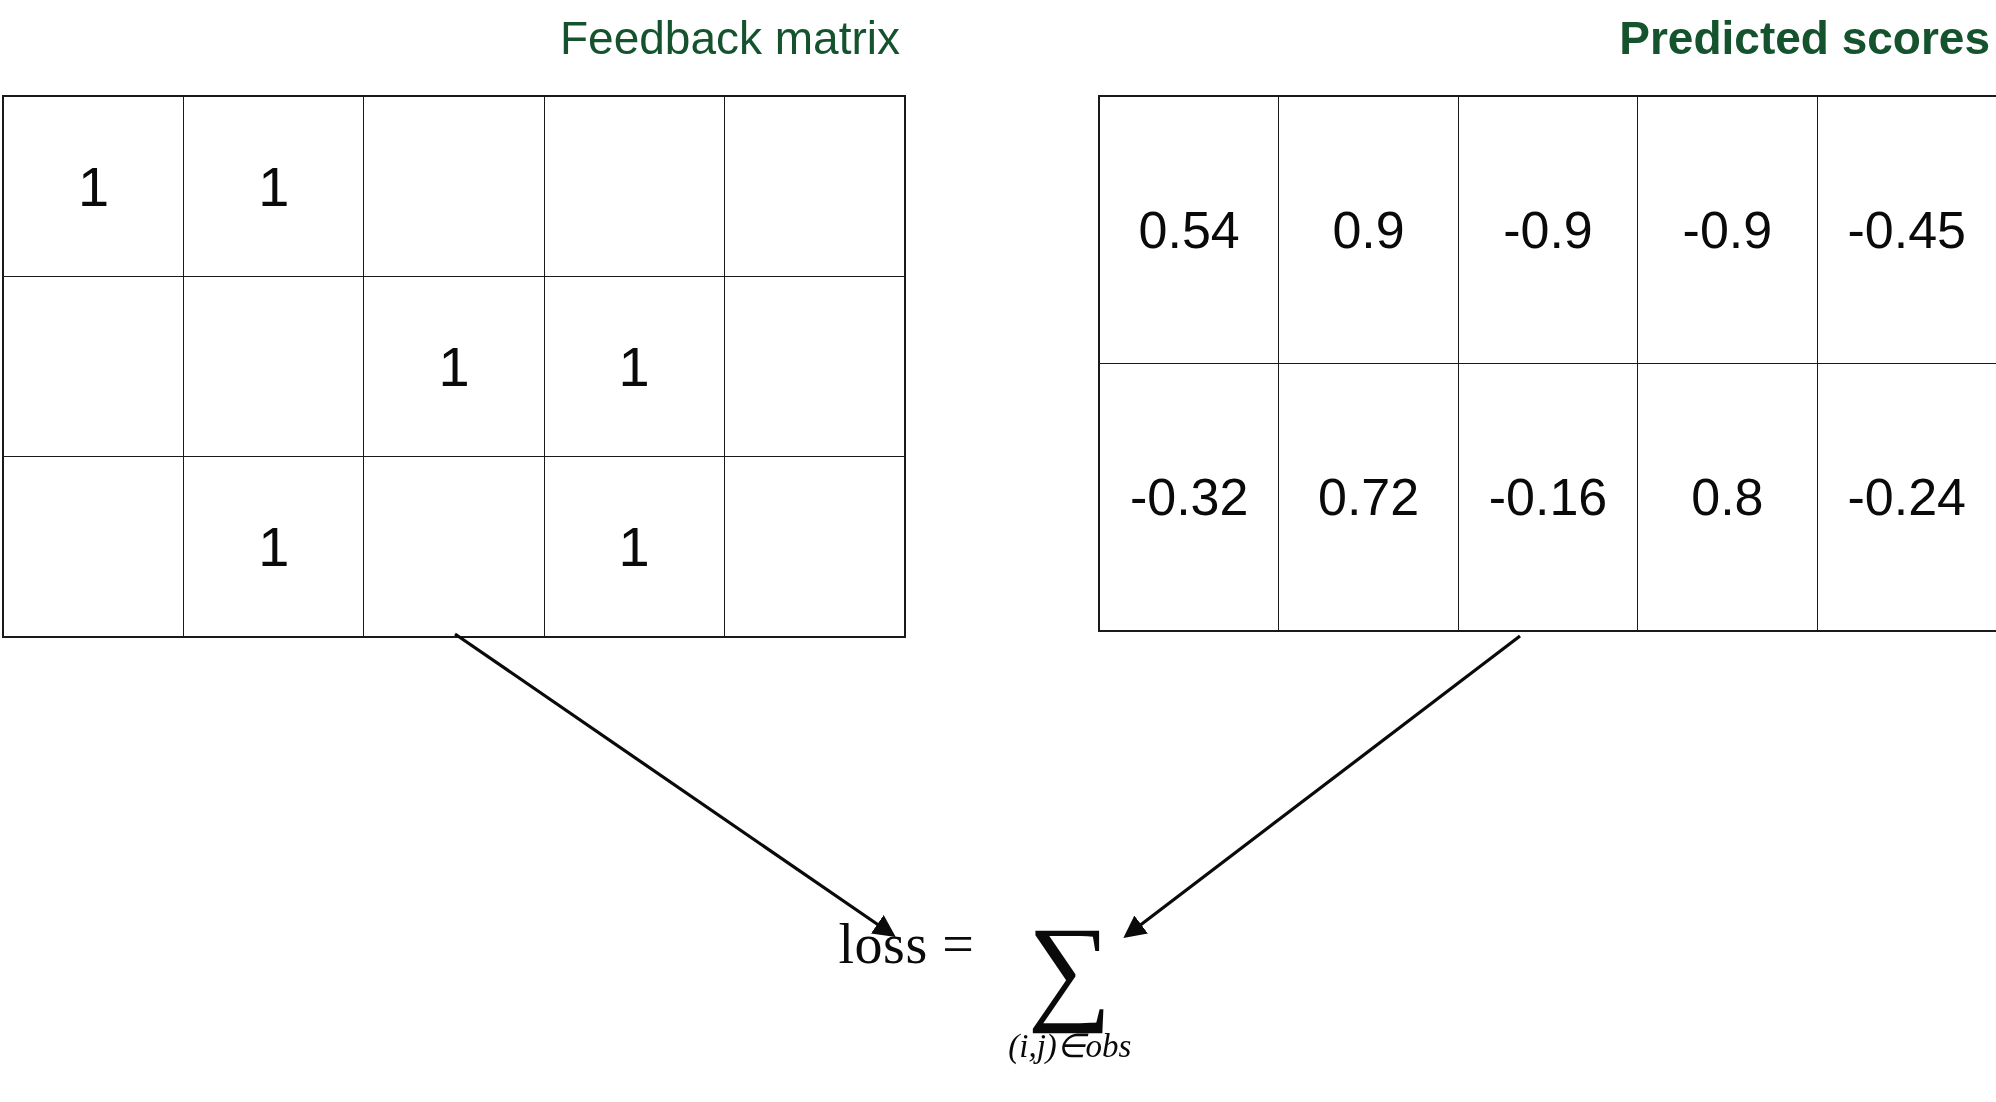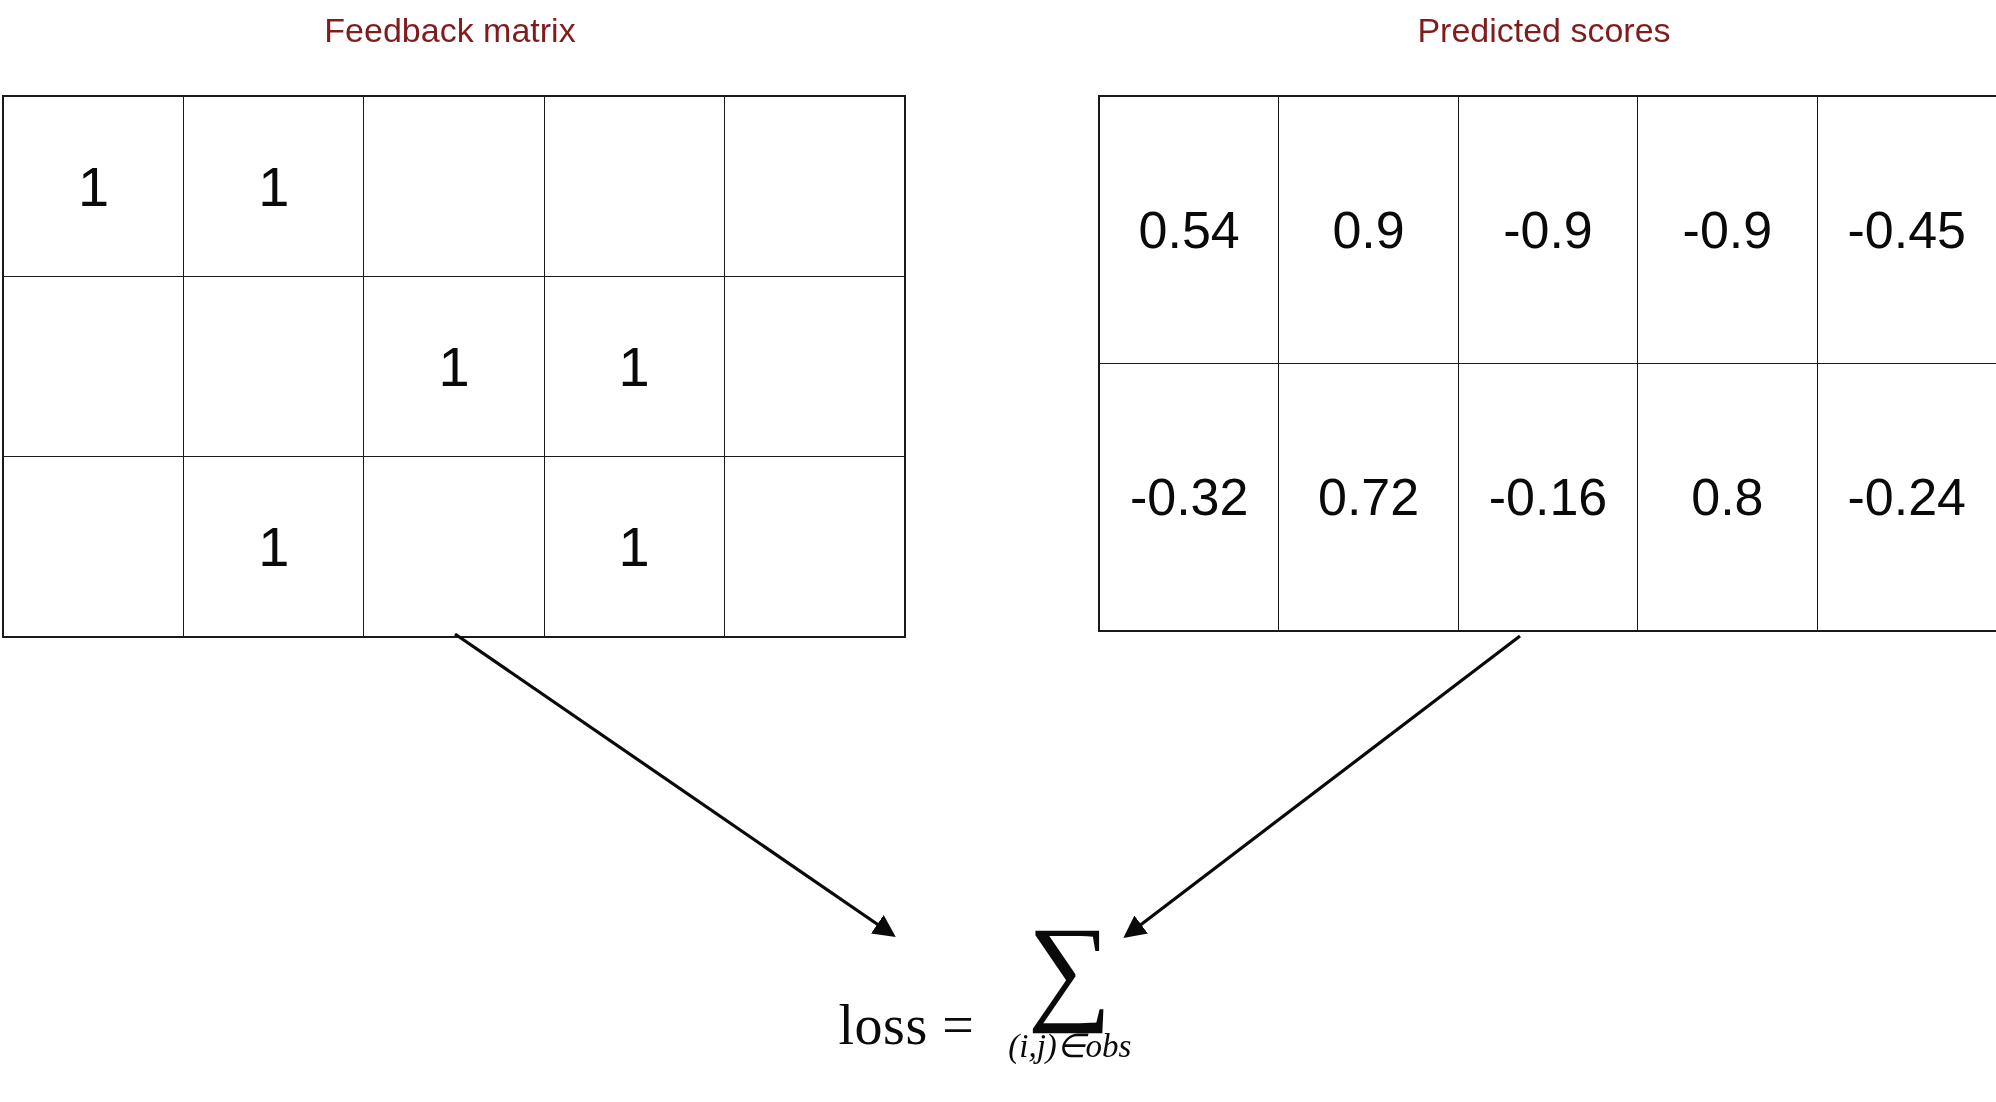--- a/index.html
+++ b/index.html
@@ -13,36 +13,37 @@
     position: relative;
     font-family: "Liberation Sans", sans-serif;
     color: #000000;
     overflow: hidden;
   }
 
   
   .panel-title {
     position: absolute;
     font-family: "Liberation Sans", sans-serif;
-    font-size: 34px;
+    font-size: 46px;
     font-weight: 400;
-    color: #7f1d1d;
-    text-align: center;
+    color: #14532d;
+    text-align: right;
     white-space: nowrap;
     letter-spacing: 0px;
   }
   #title-feedback {
     left: 0px;
     top: 11px;
     width: 900px;
   }
   #title-predicted {
     left: 1098px;
     top: 11px;
     width: 892px;
+    font-weight: bold;
   }
 
   
   .matrix {
     position: absolute;
     border-collapse: collapse;
     table-layout: fixed;
     background: #ffffff;
     border: 2px solid #1a1a1a;
   }
@@ -95,21 +96,21 @@
     position: absolute;
     left: 0px;
     top: 912px;
     width: 1996px;
     text-align: center;
     font-family: "Liberation Serif", serif;
     color: #0a0a0a;
   }
   .formula-row {
     display: inline-flex;
-    align-items: flex-end;
+    align-items: flex-start;
     justify-content: center;
     gap: 4px;
   }
   .f-lhs {
     font-size: 56px;
     font-family: "Liberation Serif", serif;
     letter-spacing: 0.5px;
     padding-right: 30px;
   }
   .bigsum-wrap {

